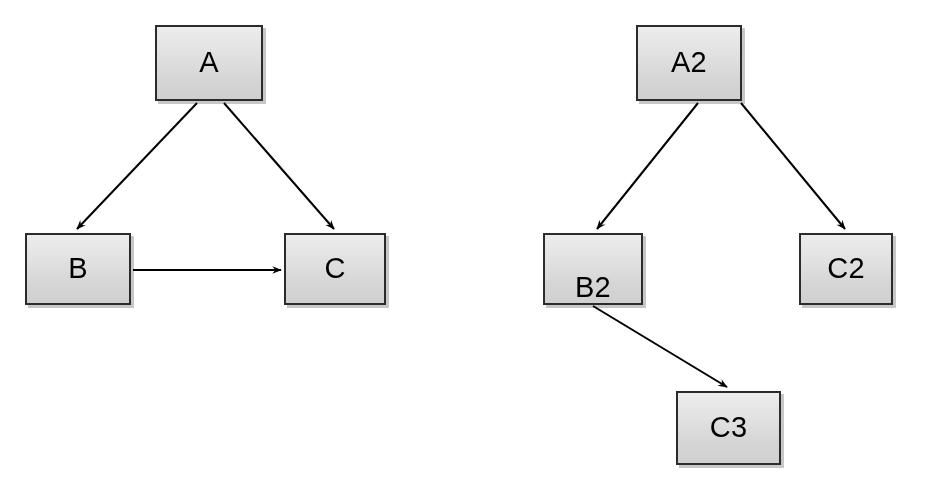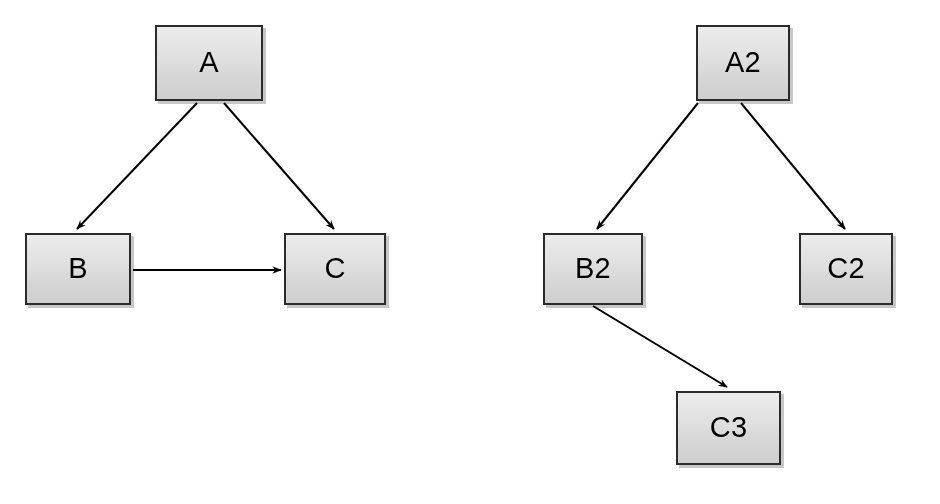--- a/index.html
+++ b/index.html
@@ -67,24 +67,24 @@
   <div id="nodes-layer">
       <div class="node" style="left: 155px; top: 25px; width: 108px; height: 76px;">
         <span class="node-label">A</span>
       </div>
       <div class="node" style="left: 25px; top: 233px; width: 106px; height: 72px;">
         <span class="node-label">B</span>
       </div>
       <div class="node" style="left: 284px; top: 233px; width: 102px; height: 72px;">
         <span class="node-label">C</span>
       </div>
-      <div class="node" style="left: 696px; top: 25px; width: 94px; height: 76px;">
+      <div class="node" style="left: 636px; top: 25px; width: 106px; height: 76px;">
         <span class="node-label">A2</span>
       </div>
-      <div class="node" style="left: 543px; top: 233px; width: 100px; height: 72px;">
+      <div class="node" style="left: 543px; top: 233px; width: 100px; height: 72px; align-items: flex-end;">
         <span class="node-label">B2</span>
       </div>
       <div class="node" style="left: 799px; top: 233px; width: 94px; height: 72px;">
         <span class="node-label">C2</span>
       </div>
       <div class="node" style="left: 676px; top: 391px; width: 105px; height: 74px;">
         <span class="node-label">C3</span>
       </div>
     </div>
 

